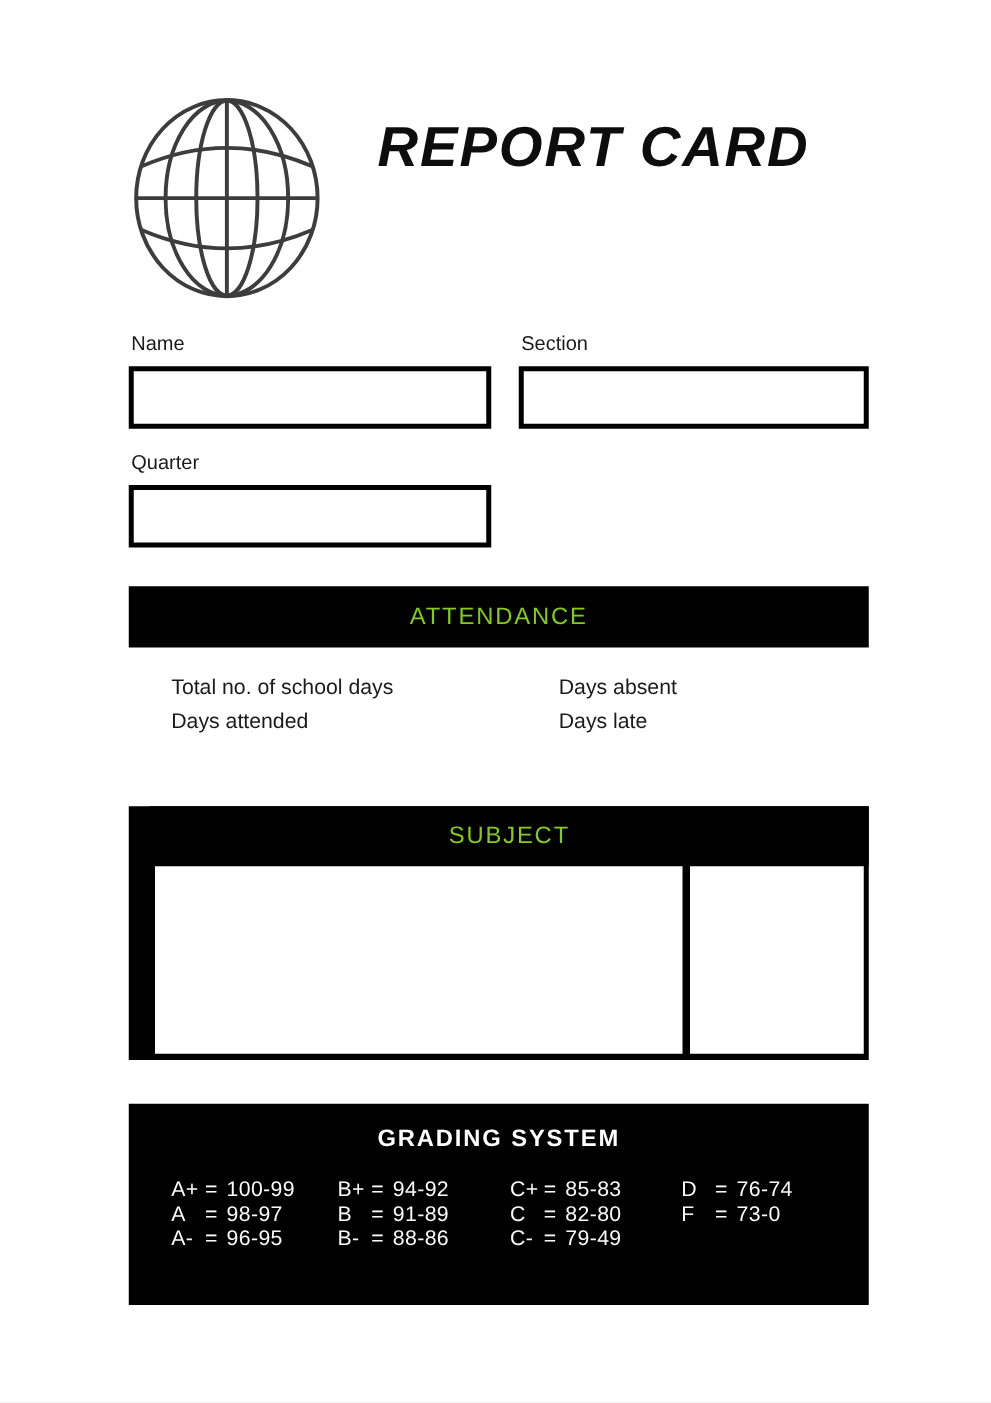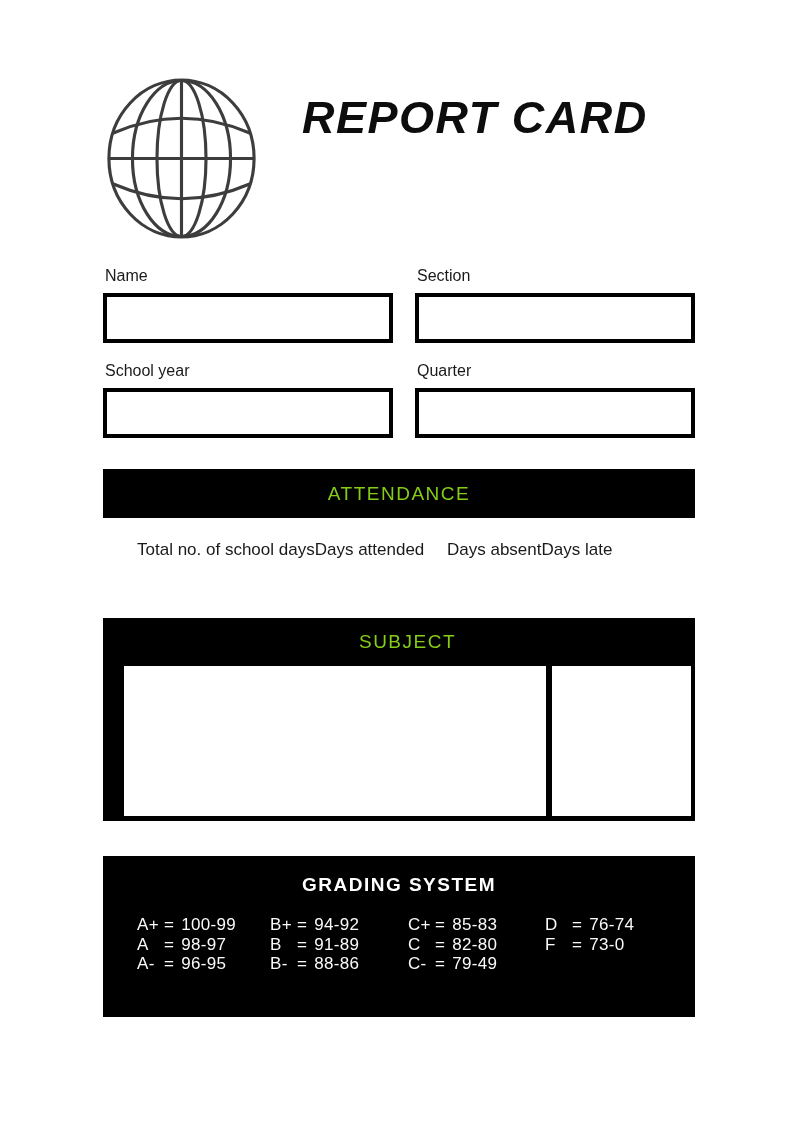--- a/index.html
+++ b/index.html
@@ -20,21 +20,21 @@
   
   .form-grid { display:grid; grid-template-columns:290px 280px; column-gap:22px; row-gap:18px; }
   .field-label { display:block; font-size:16px; line-height:20px; margin:0 0 7px 2px; color:#1a1a1a; }
   .box-input { display:block; width:100%; height:50px; border:4px solid #000; background:#fff; font-size:18px; padding:0 10px; font-family:inherit; border-radius:0; }
   
   .section-bar { height:49px; background:#000; color:#84cc16; display:flex; align-items:center; justify-content:center;
                  font-size:19px; font-weight:400; letter-spacing:1.5px;text-align:center; }
   .attendance-bar { margin-top:31px; }
   
   .att-grid { margin-top:23px; padding-left:34px; display:flex; font-size:17px; color:#1a1a1a; }
-  .att-col { display:flex; flex-direction:row; row-gap:9px; }
+  .att-col { display:flex; flex-direction:column; row-gap:9px; }
   .att-col-left { width:310px; }
   .att-item { line-height:18px; }
   
   .subject { margin-top:59px; background:#000;padding-left:17px; }
   .subject-header { height:48px; }
   .subject-cells { display:flex; height:155px; padding:0 4px 5px 4px; gap:6px; }
   .subject-cell { background:#fff; height:100%; }
   .subject-cell-main { flex:0 0 422px; }
   .subject-cell-side { flex:1; }
   
@@ -68,24 +68,20 @@
 
   <div class="content">
 
     <div class="form-grid">
       <div>
         <span class="field-label">Name</span>
         <input class="box-input" type="text" value="" style="">
       </div>
       <div>
         <span class="field-label">Section</span>
-        <input class="box-input" type="text" value="" style="">
-      </div>
-      <div>
-        <span class="field-label">School year</span>
         <input class="box-input" type="text" value="" style="">
       </div>
       <div>
         <span class="field-label">Quarter</span>
         <input class="box-input" type="text" value="" style="">
       </div>
     </div>
 
     <div class="section-bar attendance-bar">ATTENDANCE</div>
     <div class="att-grid">

